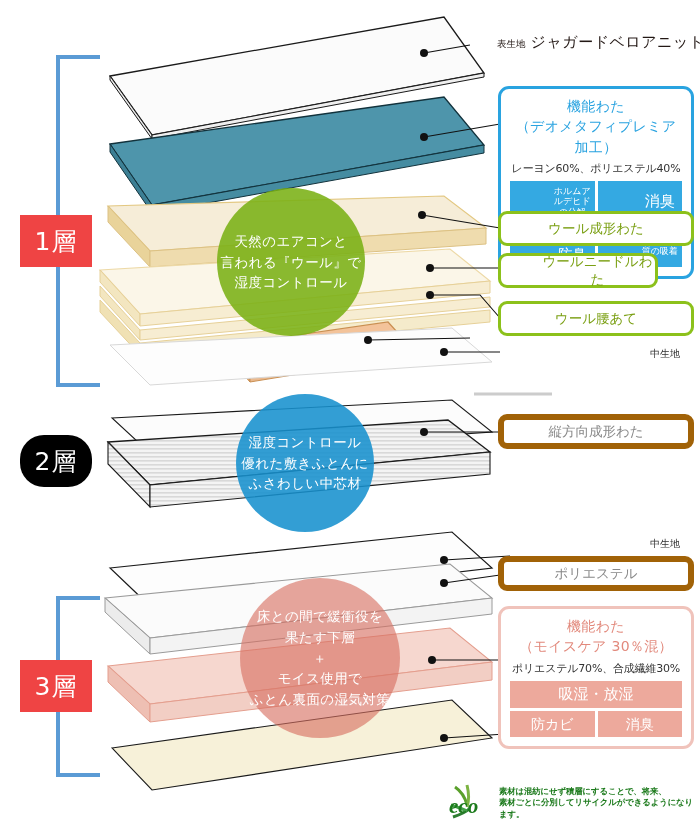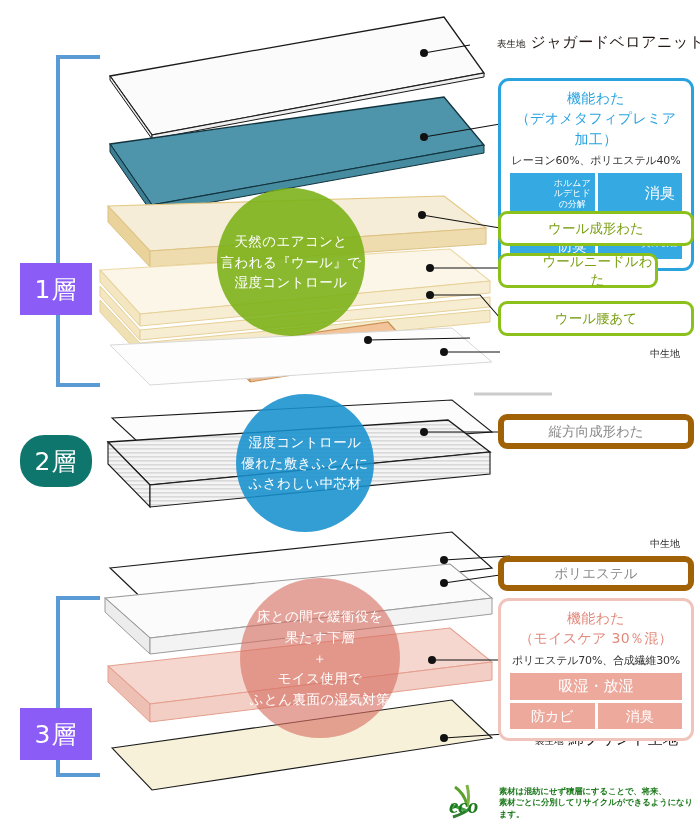--- a/index.html
+++ b/index.html
@@ -10,22 +10,22 @@
   }
   #stage{position:absolute;left:0;top:0;width:700px;height:832px;}
   #svg-layers{position:absolute;left:0;top:0;width:700px;height:832px;}
 
   
   .layer-badge{
     position:absolute;color:#ffffff;font-size:25px;letter-spacing:1px;
     display:flex;align-items:center;justify-content:center;
     width:72px;height:52px;
   }
-  .badge-navy{background:#8b5cf6;margin-top:48px;}
-  .badge-gray{background:#0f766e;border-radius:24px;}
+  .badge-navy{background:#ef4444;}
+  .badge-gray{background:#000000;border-radius:24px;}
 
   
   .circle-note{
     position:absolute;border-radius:50%;
     display:flex;align-items:center;justify-content:center;
     text-align:center;color:#ffffff;line-height:1.55;
     font-size:13.5px;letter-spacing:.4px;
   }
   .circle-green{background:rgba(122,176,20,.88);}
   .circle-blue{background:rgba(23,145,206,.88);}
@@ -37,21 +37,21 @@
     position:absolute;box-sizing:border-box;background:#ffffff;
     border-radius:9px;display:flex;align-items:center;justify-content:center;
     font-size:13.5px;text-align:center;
   }
   .pill-green{border:3px solid #8cc11b;color:#7ba014;}
   .pill-gray{border:6px solid #a16207;color:#888888;}
 
   
   .feature-box{
     position:absolute;box-sizing:border-box;background:#ffffff;
-    border-radius:11px;padding:7px 9px 9px;
+    border-radius:11px;padding:7px 9px 9px;margin-top:8px;
   }
   .fb-blue{border:3px solid #29a3e0;}
   .fb-pink{border:3px solid #f0c3bb;}
   .fb-title{
     text-align:center;font-size:14px;line-height:1.45;letter-spacing:.3px;
   }
   .fb-blue .fb-title{color:#2aa3e0;}
   .fb-pink .fb-title{color:#e2897c;}
   .fb-sub{
     text-align:center;font-size:11px;color:#333333;margin:4px 0 5px;

